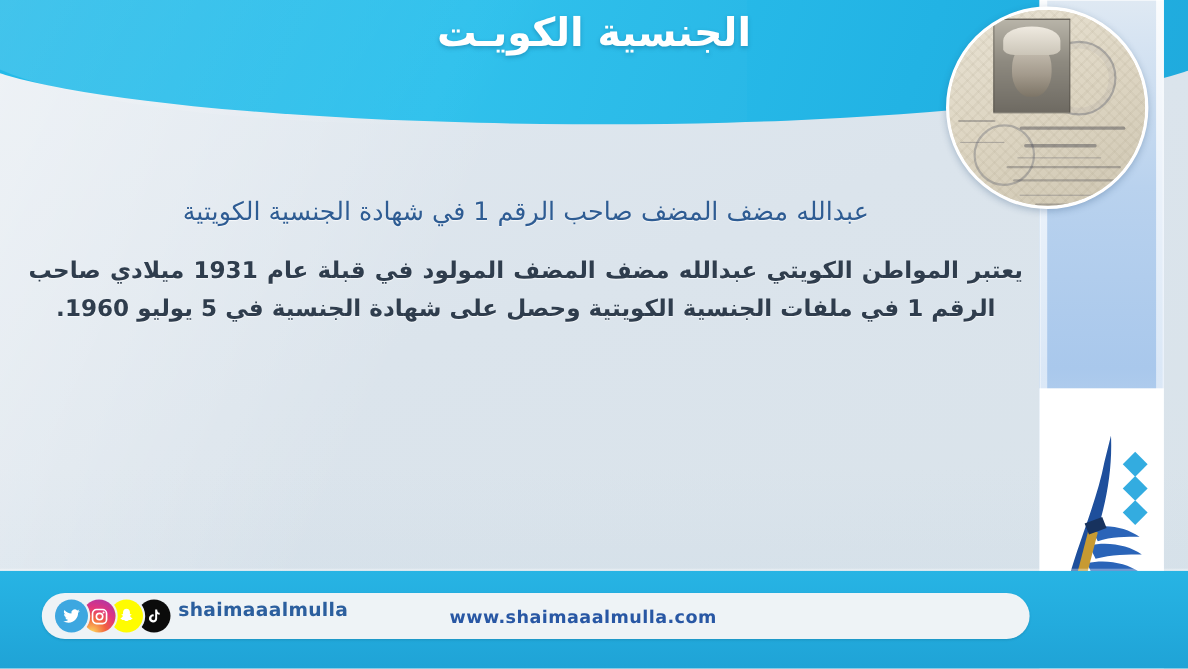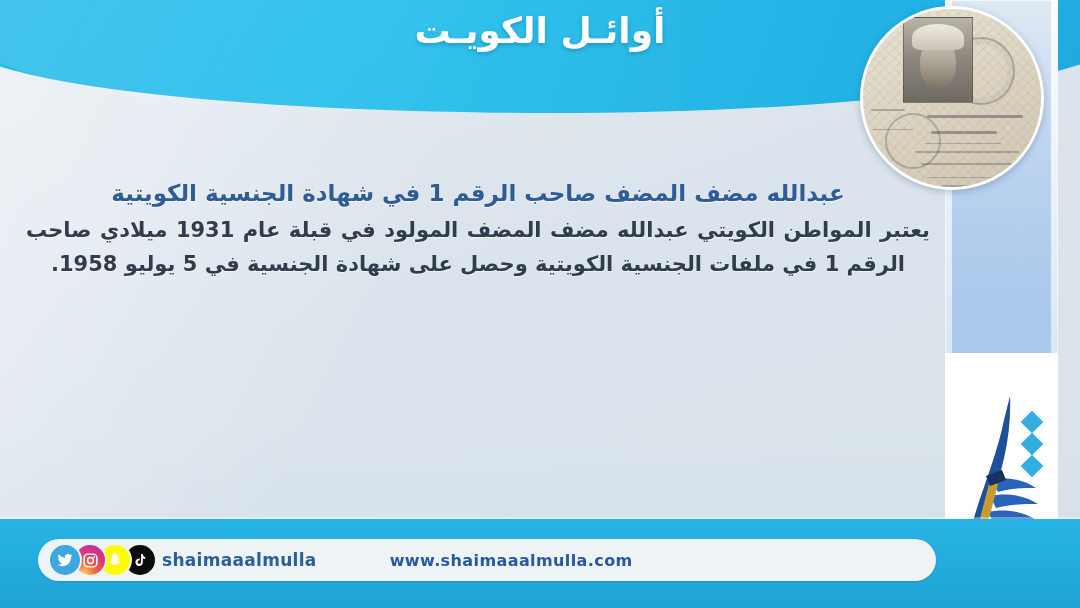--- a/index.html
+++ b/index.html
@@ -197,23 +197,23 @@
     position: absolute;
     top: 178px;
     right: 150px;
     left: 26px;
     direction: rtl;
     text-align: center;
   }
   .headline {
     color: #2e5c93;
     font-size: 23px;
-    font-weight: bold;
+    font-weight: normal;
     line-height: 1.35;
-    margin: 0 0 4px 0;
+    margin: 0 0 20px 0;
     text-shadow: 0 1px 1px rgba(255,255,255,0.7);
   }
   .para {
     color: #2f3d4d;
     font-size: 21px;
     font-weight: bold;
     line-height: 1.62;
     margin: 0 0 10px 0;
     text-shadow: 0 1px 1px rgba(255,255,255,0.65);
   }
@@ -239,21 +239,21 @@
     height: 42px;
     border-radius: 21px;
     background: #eef3f6;
     box-shadow: 0 1px 2px rgba(0,60,90,0.18);
     display: flex;
     align-items: center;
     direction: ltr;
   }
   .social-group {
     display: flex;
-    align-items: center;
+    align-items: flex-start;
     padding-left: 12px;
   }
   .icon-badge {
     width: 30px;
     height: 30px;
     border-radius: 50%;
     display: flex;
     align-items: center;
     justify-content: center;
     margin-right: -5px;
@@ -281,21 +281,21 @@
   .fb-group {
     display: flex;
     align-items: center;
     margin-left: 128px;
   }
   .site-url {
     color: #2857a4;
     font-size: 16px;
     font-weight: bold;
     letter-spacing: 0.4px;
-    margin-left: 73px;
+    margin-left: 92px;
     white-space: nowrap;
   }
   .footer-topline {
     position: absolute;
     top: -2px;
     left: 0;
     width: 100%;
     height: 2px;
     background: rgba(255,255,255,0.35);
   }
@@ -303,21 +303,21 @@
 </head>
 <body>
 
 <div class="canvas">
 
   <div class="bg-texture"></div>
 
   <div class="header">
     <div class="header-sheen"></div>
   </div>
-  <div class="header-title">أوائـل الكويـت</div>
+  <div class="header-title">الجنسية الكويـت</div>
 
   <div class="right-panel">
     <div class="right-panel-edge-l"></div>
     <div class="right-panel-edge-r"></div>
   </div>
 
   <div class="logo-wrap">
     <div class="logo-mark">
       <svg viewBox="0 0 100 200" width="100" height="200" aria-hidden="true">
         <path d="M58 12 C60 60, 46 104, 26 150 C18 168, 20 182, 34 188 C22 186, 14 176, 16 160 C20 128, 44 78, 52 36 Z" fill="#1e4f9c"></path>
@@ -354,21 +354,21 @@
     <div class="cert-line thin" style="top:154px; right:28px; width:92px;"></div>
     <div class="cert-rule" style="top:168px; right:30px; width:84px;"></div>
     <div class="cert-line thin" style="top:176px; right:40px; width:60px;"></div>
     <div class="cert-rule" style="top:120px; left:10px; width:40px;"></div>
     <div class="cert-line thin" style="top:100px; left:8px; width:34px;"></div>
     <div class="cert-stamp2"></div>
   </div>
 
   <div class="content">
     <h1 class="headline">عبدالله مضف المضف صاحب الرقم 1 في شهادة الجنسية الكويتية</h1>
-    <p class="para justified">يعتبر المواطن الكويتي عبدالله مضف المضف المولود في قبلة عام 1931 ميلادي صاحب الرقم 1 في ملفات الجنسية الكويتية  وحصل على شهادة الجنسية في 5 يوليو 1958.</p>
+    <p class="para justified">يعتبر المواطن الكويتي عبدالله مضف المضف المولود في قبلة عام 1931 ميلادي صاحب الرقم 1 في ملفات الجنسية الكويتية  وحصل على شهادة الجنسية في 5 يوليو 1960.</p>
   </div>
 
   <div class="footer">
     <div class="footer-topline"></div>
 
     <div class="footer-pill">
 
       <div class="social-group">
         <span class="icon-badge ib-twitter">
           <svg width="18" height="18" viewBox="0 0 24 24" aria-hidden="true">

